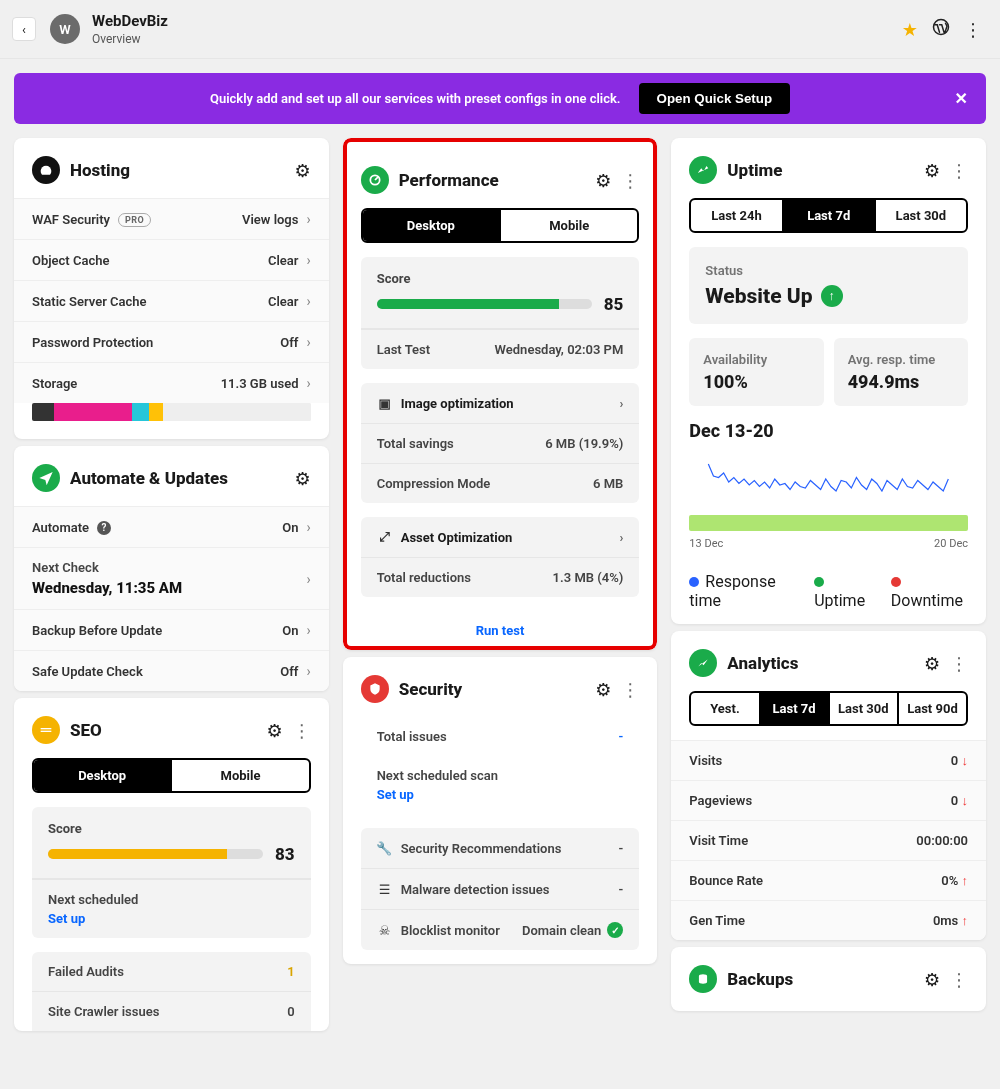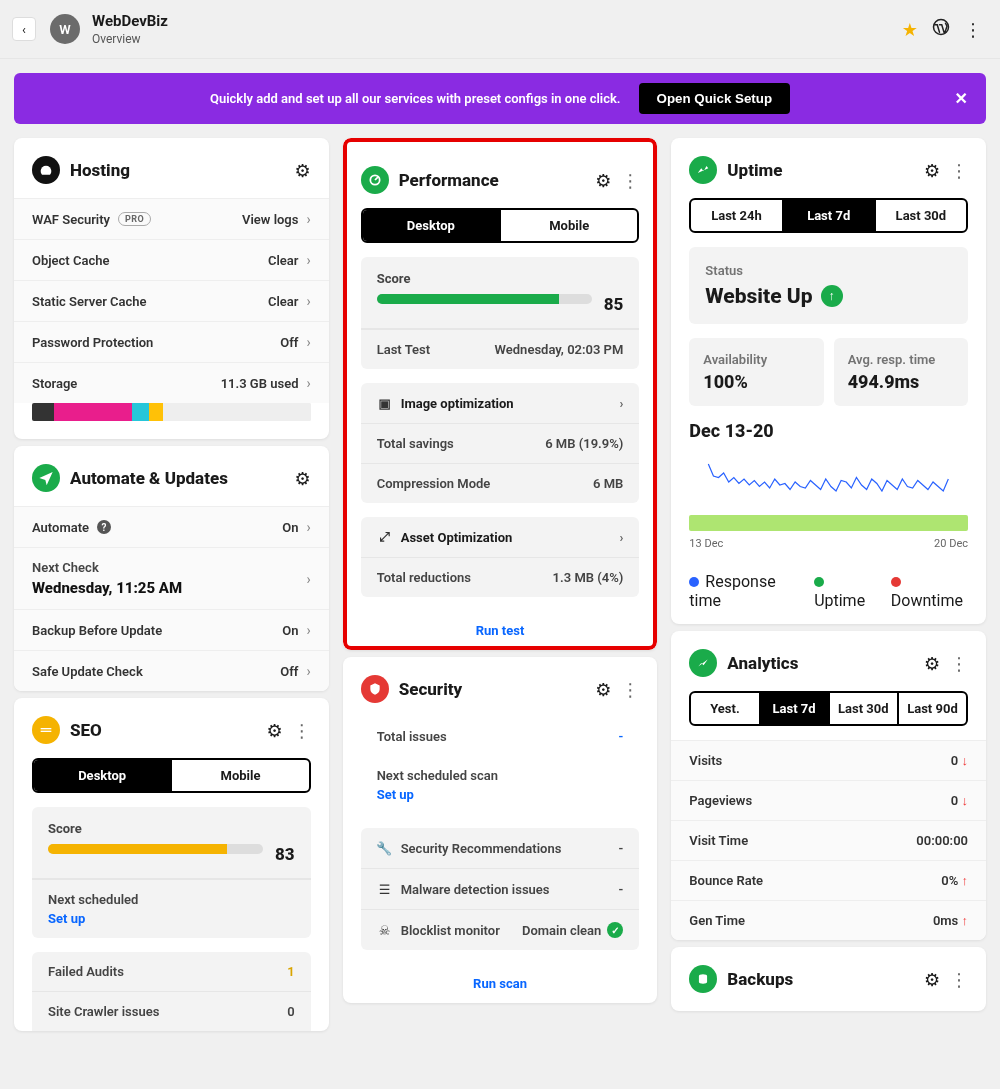--- a/index.html
+++ b/index.html
@@ -20,34 +20,34 @@
   .grid { display:flex; gap:14px; padding:0 14px 40px; align-items:flex-start; }
   .col { flex:1; display:flex; flex-direction:column; gap:7px; min-width:0; }
   .card { background:#fff; border-radius:8px; box-shadow:0 1px 3px rgba(0,0,0,.08); overflow:hidden; }
   .card-header { display:flex; align-items:center; padding:18px 18px 14px; gap:10px; }
   .sect-icon { width:28px; height:28px; border-radius:50%; display:flex; align-items:center; justify-content:center; color:#fff; font-weight:700; flex-shrink:0; }
   .sect-title { font-weight:800; font-size:17px; flex:1; }
   .gear { font-size:18px; cursor:pointer; }
   .kebab-sm { font-size:18px; cursor:pointer; color:#666; }
   .row { display:flex; align-items:center; padding:12px 18px; border-top:1px solid #eee; font-size:13px; background:#fafafa; }
   .row:first-of-type { border-top:none; }
-  .row-label { flex:1; font-weight:600; color:#333; display:flex; align-items:center; gap:8px; }
+  .row-label { flex:1; font-weight:600; color:#333; display:flex; align-items:flex-end; gap:8px; }
   .row-val { color:#333; font-weight:600; }
   .row-chevron { margin-left:8px; color:#888; font-size:14px; }
   .pro-badge { font-size:9px; border:1px solid #aaa; border-radius:8px; padding:1px 6px; color:#666; font-weight:700; letter-spacing:.5px; }
   .storage-bar { height:18px; display:flex; width:100%; overflow:hidden; border-radius:2px; background:#eee; }
   .tabs { display:flex; border:2px solid #000; border-radius:6px; overflow:hidden; margin:0 18px 14px; }
   .tab { flex:1; text-align:center; padding:8px 4px; font-weight:700; cursor:pointer; font-size:13px; border-right:2px solid #000; }
   .tab:last-child { border-right:none; }
   .tab.active { background:#000; color:#fff; }
   .score-box { background:#f3f3f3; border-radius:6px; margin:0 18px 14px; overflow:hidden; }
   .score-row { padding:14px 16px; border-bottom:1px solid #e6e6e6; }
   .score-row:last-child { border-bottom:none; }
   .score-label { font-size:13px; color:#444; font-weight:700; }
-  .score-bar-wrap { display:flex; gap:12px; margin-top:8px; }
+  .score-bar-wrap { display:flex; align-items:center; gap:12px; margin-top:8px; }
   .score-bar { flex:1; height:10px; border-radius:5px; background:#ddd; overflow:hidden; position:relative; }
   .score-fill { height:100%; }
   .score-num { font-weight:800; font-size:17px; }
   .kv-row { display:flex; padding:12px 16px; border-top:1px solid #e6e6e6; font-size:13px; align-items:center; }
   .kv-row .k { flex:1; color:#444; font-weight:600; }
   .kv-row .v { color:#444; font-weight:600; }
   .subbox { background:#f3f3f3; border-radius:6px; margin:0 18px 14px; overflow:hidden; }
   .subbox-head { display:flex; align-items:center; padding:12px 16px; font-weight:700; gap:8px; }
   .subbox-chevron { margin-left:auto; color:#666; }
   .link { color:#0866ff; font-weight:700; text-align:center; padding:12px; cursor:pointer; }
@@ -171,21 +171,21 @@
           <div class="row-label">
               <span>Automate</span> 
               <span class="icon-help">?</span>
             </div>
           <div class="row-val">On</div>
           <span class="row-chevron">›</span>
         </div>
         <div class="row">
           <div class="row-stack" style="flex:1">
             <div class="r-top">Next Check</div>
-            <div class="r-sub">Wednesday, 11:25 AM</div>
+            <div class="r-sub">Wednesday, 11:35 AM</div>
           </div>
           <span class="row-chevron">›</span>
         </div>
         <div class="row">
           <div class="row-label">Backup Before Update</div>
           <div class="row-val">On</div>
           <span class="row-chevron">›</span>
         </div>
         <div class="row">
           <div class="row-label">Safe Update Check</div>
@@ -335,21 +335,20 @@
           </div>
           <div class="kv-row">
             <span class="icon-sm" style="margin-right:8px">☠</span>
             <div class="k">Blocklist monitor</div>
             <div class="domain-clean">
                 <span>Domain clean</span>
                 <span class="check-circ">✓</span>
               </div>
           </div>
         </div>
-        <div class="link">Run scan</div>
       </div>
 
 
     </div>
 
     <div class="col">
 
       <div class="card">
         <div class="card-header">
           <div class="sect-icon" style="background:#1aab4a">

